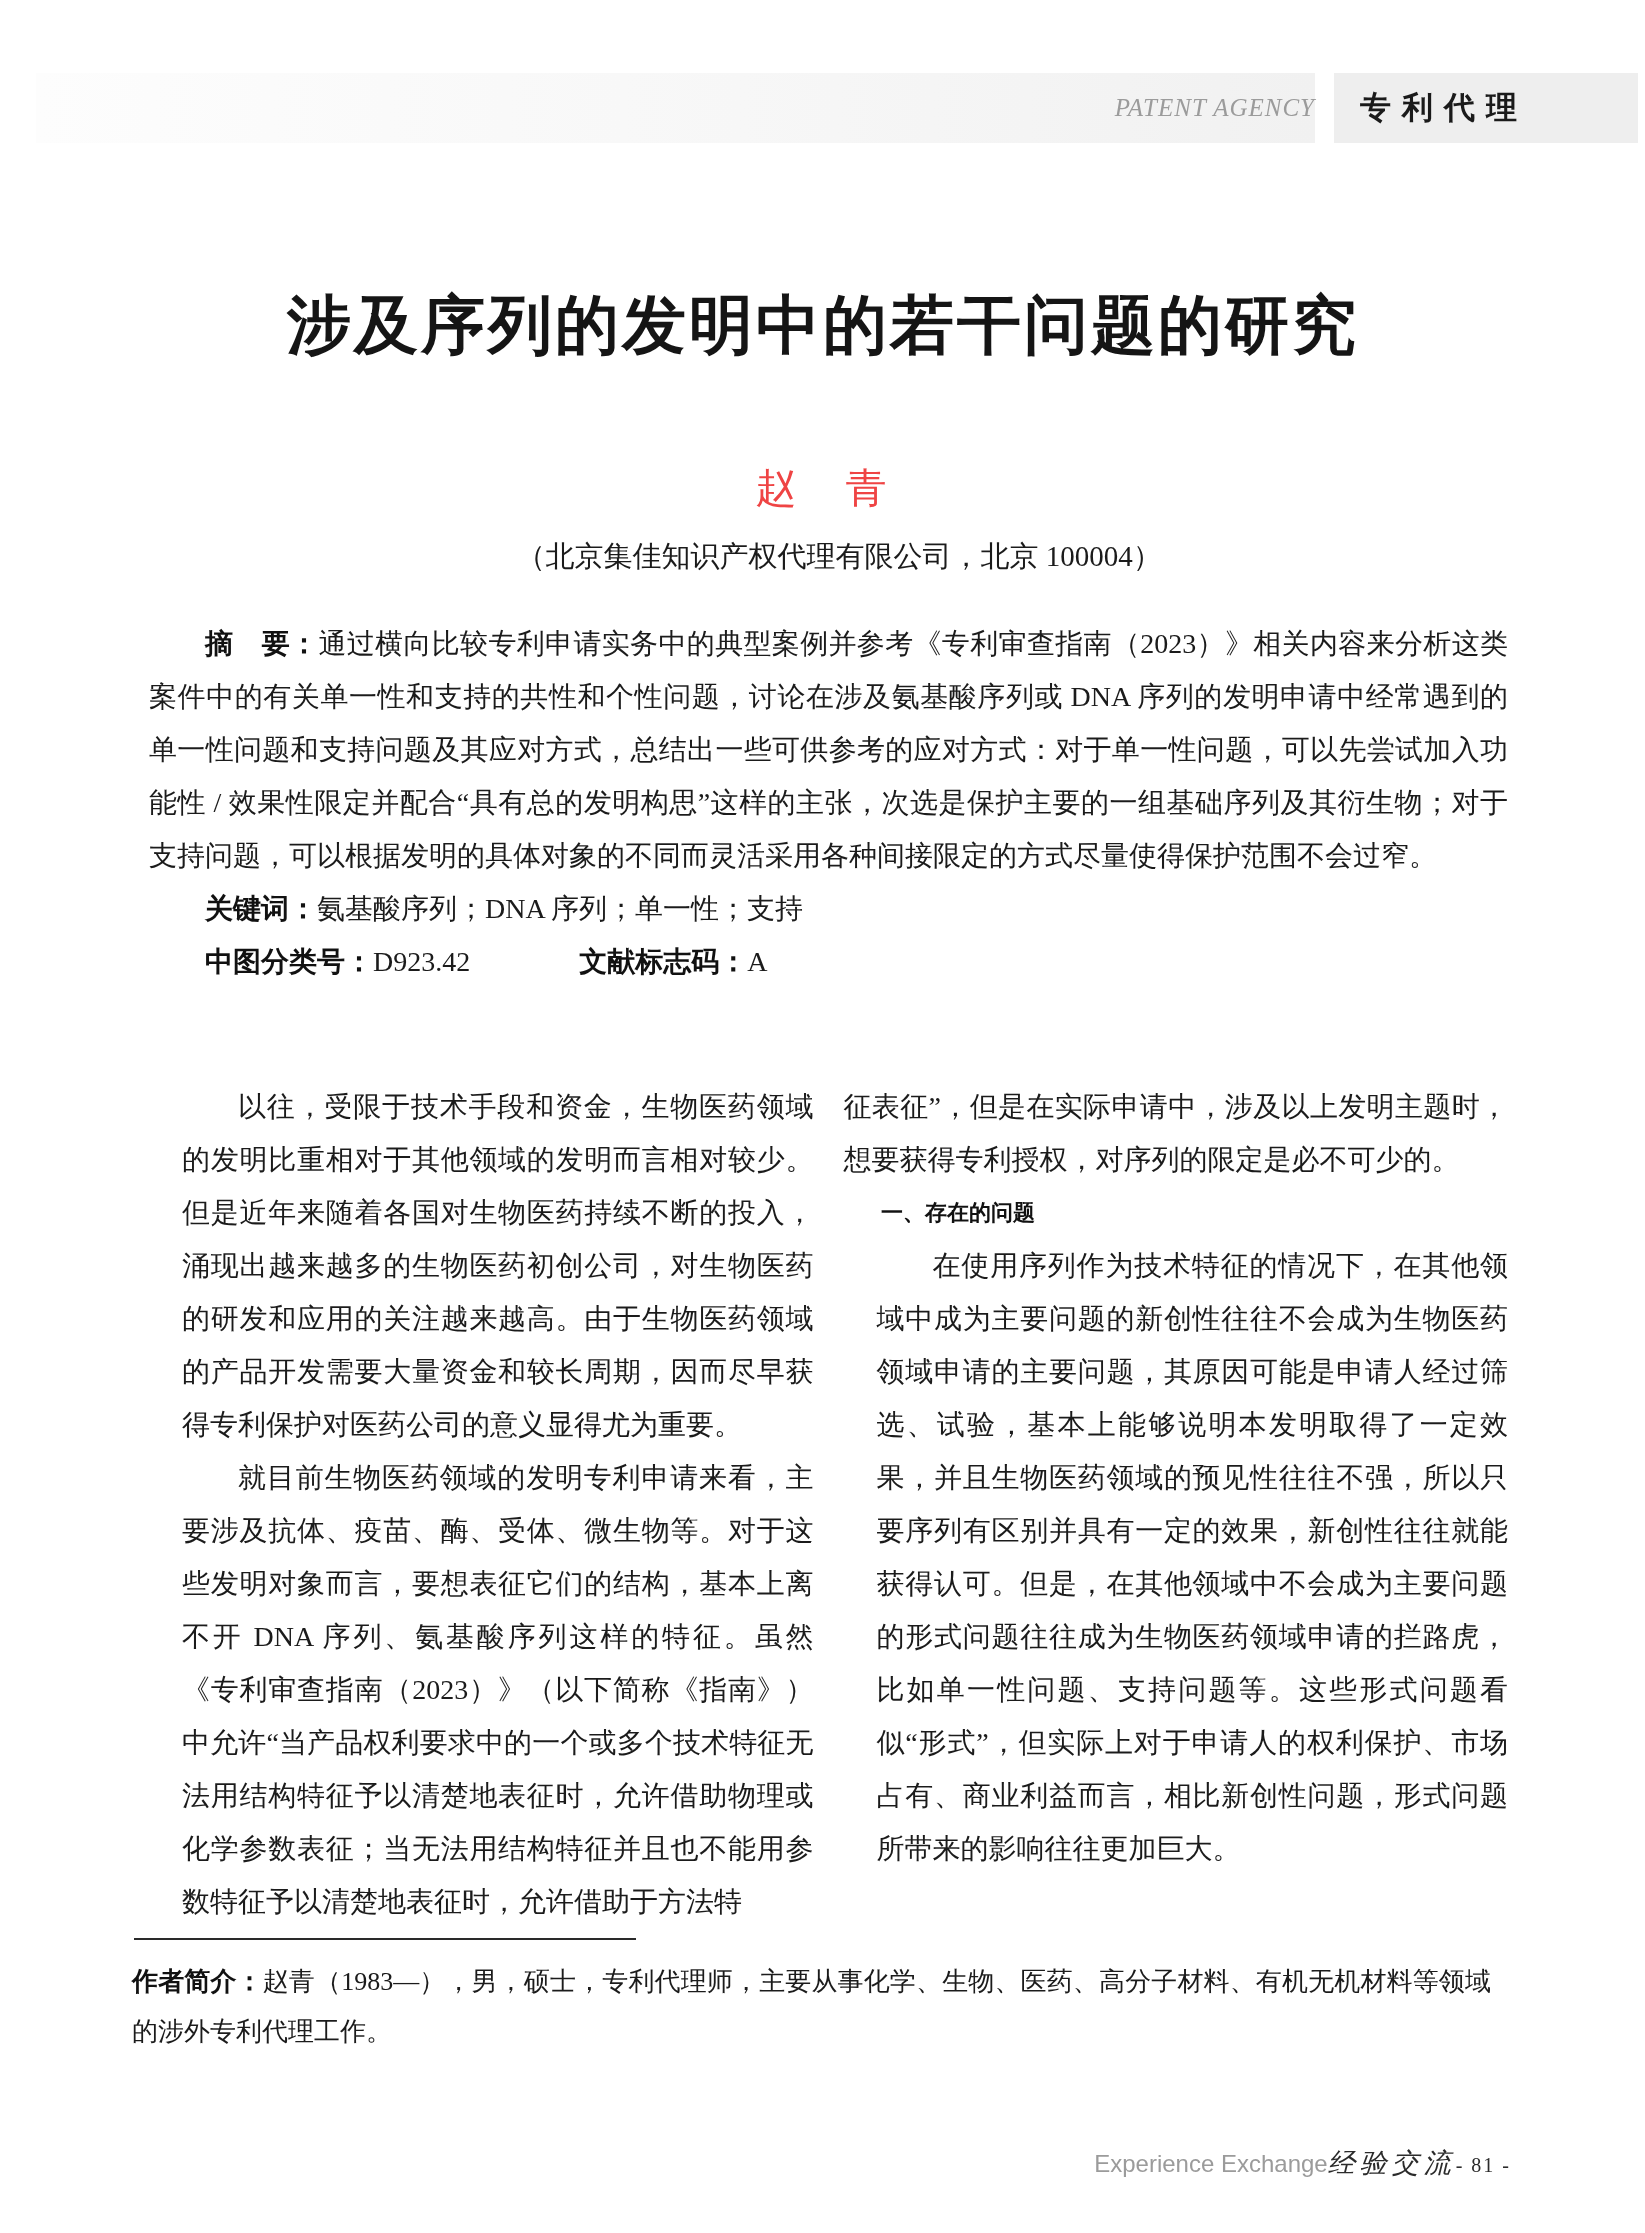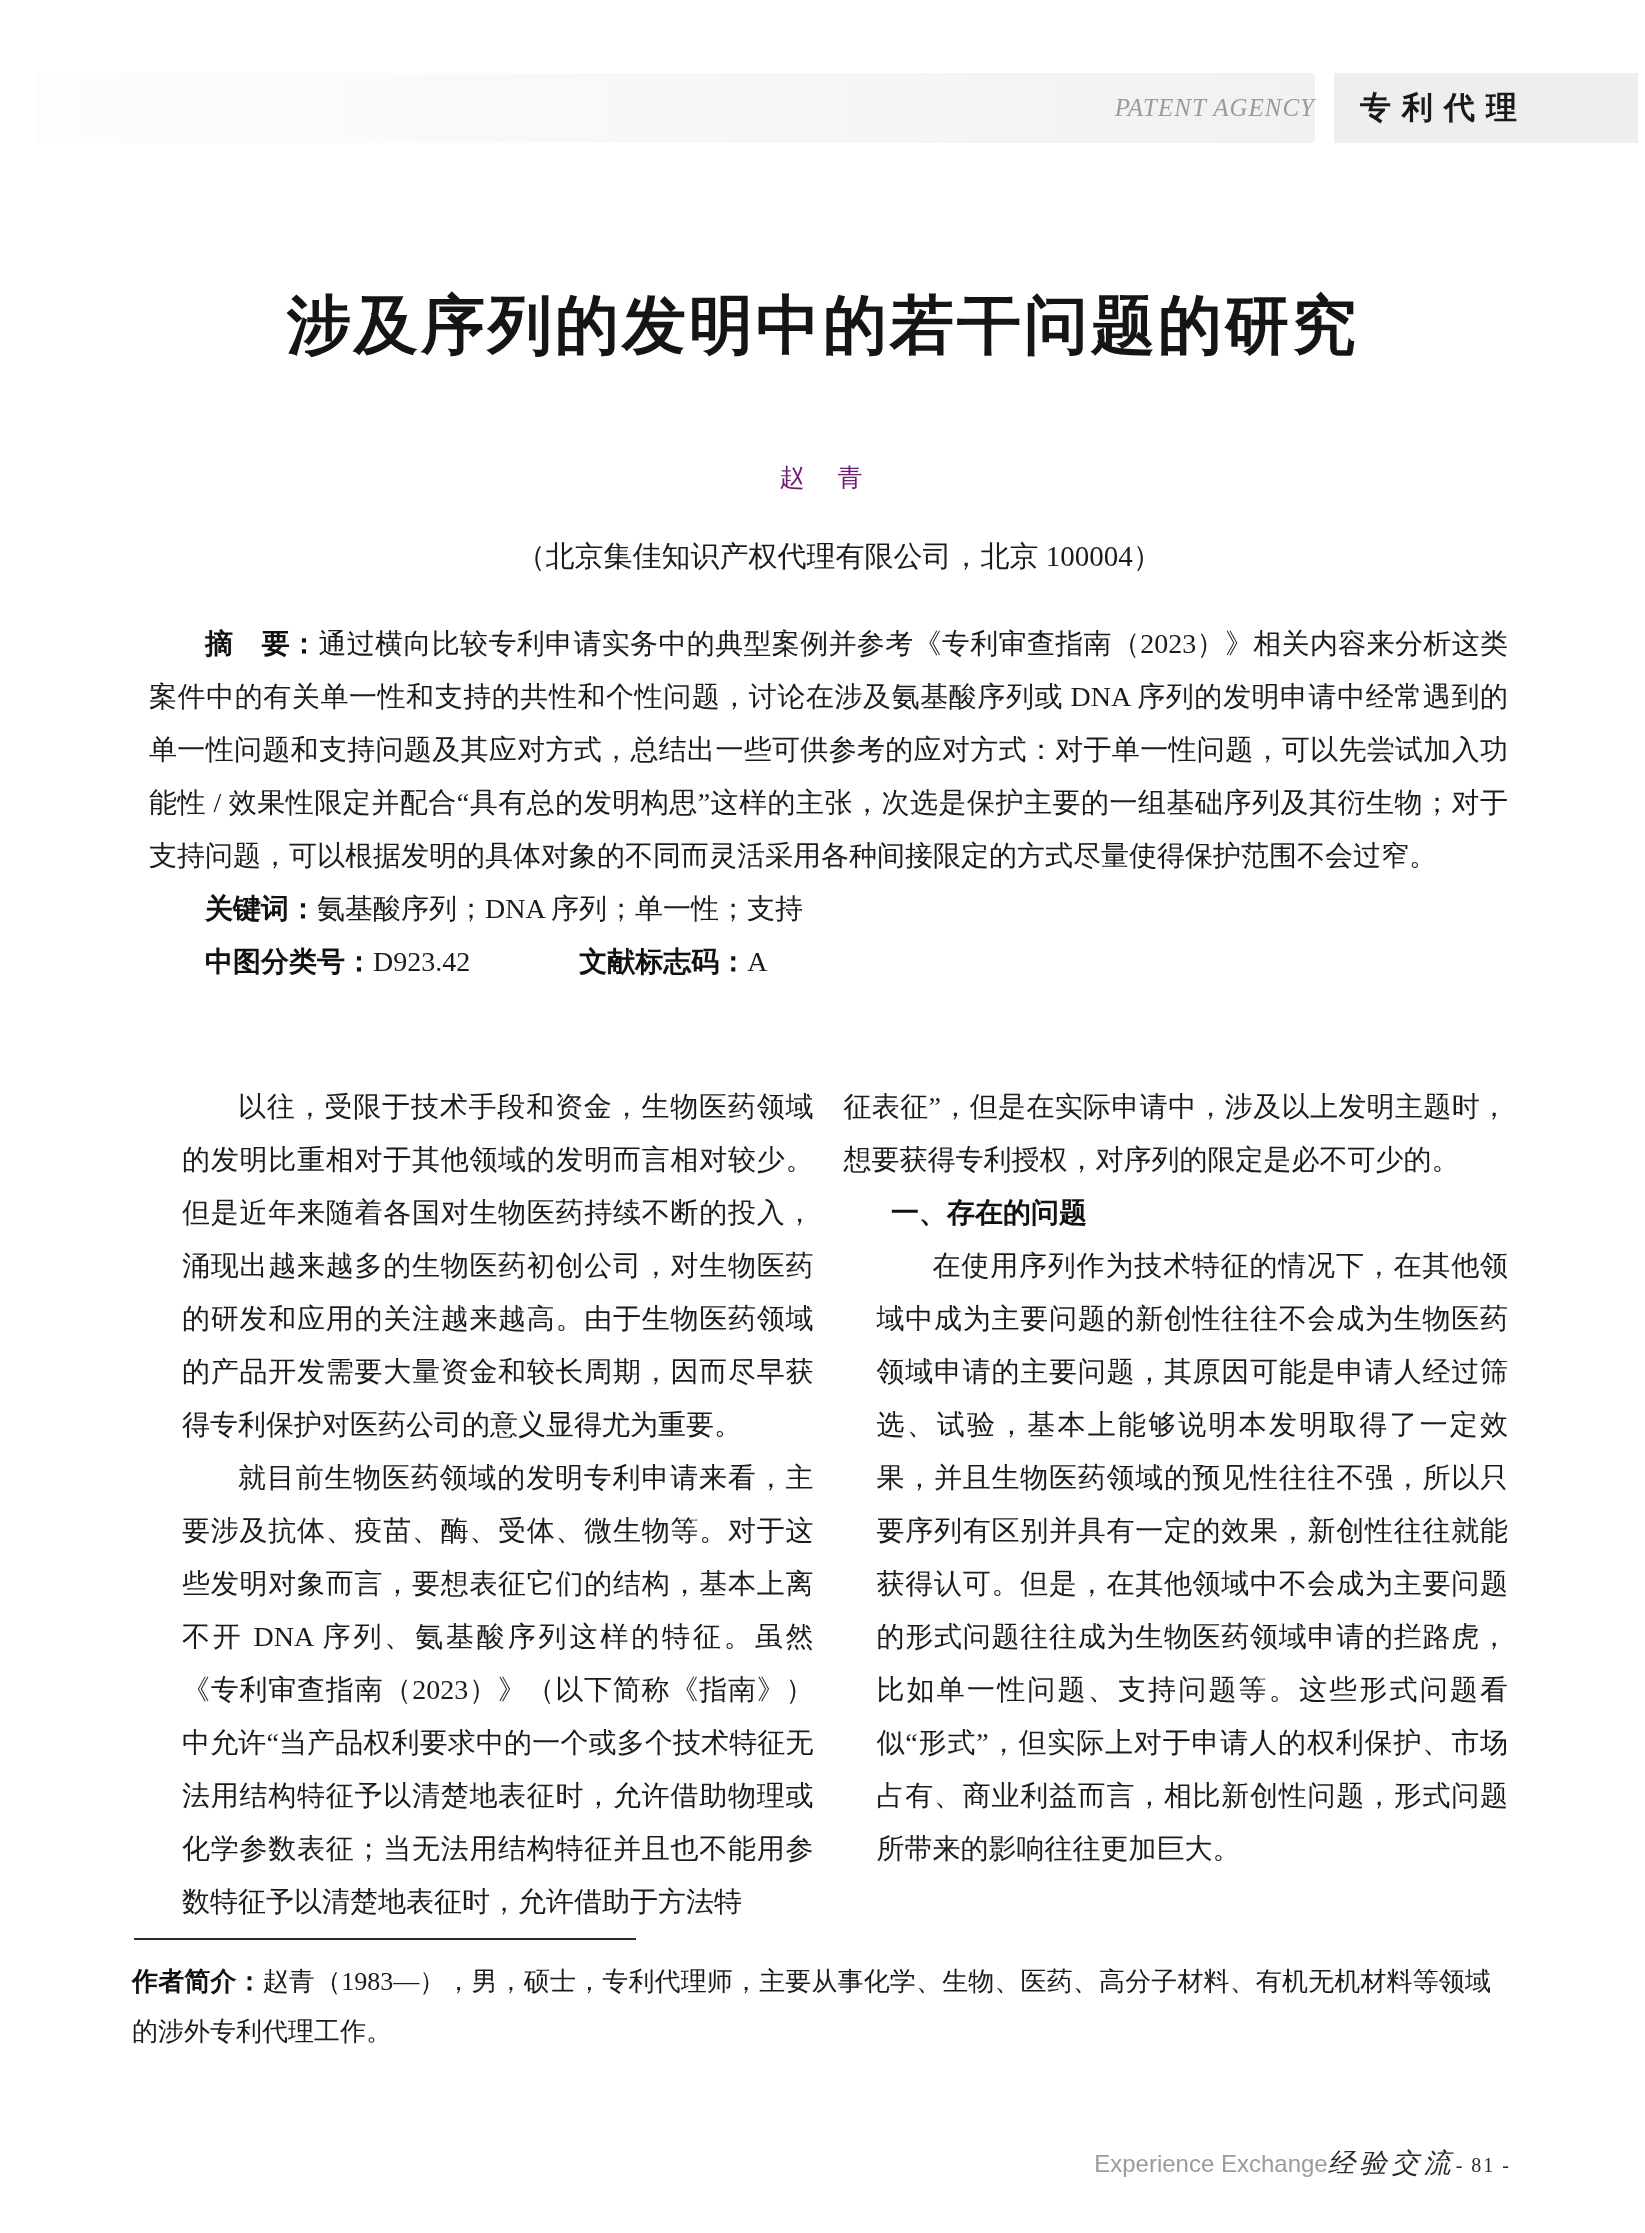--- a/index.html
+++ b/index.html
@@ -34,21 +34,21 @@
     font-weight:bold;font-size:31px;color:#1a1a1a;letter-spacing:11px;
   }
   
   .title{
     position:absolute;top:282px;left:0;width:100%;margin:0;
     text-align:center;
     font-size:64px;font-weight:bold;letter-spacing:3px;color:#151515;
   }
   .author{
     position:absolute;top:461px;left:0;width:100%;
-    text-align:center;font-size:25px;letter-spacing:4px;color:#701a75;
+    text-align:center;font-size:41px;letter-spacing:4px;color:#ef4444;
   }
   .affil{
     position:absolute;top:537px;left:0;width:100%;
     text-align:center;font-size:29px;color:#1b1b1b;margin-left:16px;
   }
   
   .meta{
     position:absolute;top:617px;left:149px;width:1359px;
     font-size:28px;line-height:53px;text-align:justify;
   }
@@ -63,21 +63,21 @@
   
   .columns{
     position:absolute;top:1080px;left:149px;width:1359px;
     display:flex;gap:30px;
   }
   .col{flex:1 1 0;font-size:28px;line-height:53px;text-align:justify;}
   .col p{margin:0;}
   .col p.indent{text-indent:2em;margin-left:33px;}
   .col h2.h{
     margin:0;font-family:"Liberation Sans","DejaVu Sans",sans-serif;
-    font-weight:bold;font-size:28px;line-height:53px;text-indent:1.7em;
+    font-weight:bold;font-size:22px;line-height:53px;text-indent:1.7em;
     color:#111111;
   }
   
   .footnote{
     position:absolute;top:1938px;left:132px;width:1359px;
   }
   .fn-rule{width:502px;height:2px;background:#2a2a2a;margin:0 0 16px 2px;}
   .footnote p{margin:0;font-size:26px;line-height:50px;text-align:justify;}
   
   .footer{

